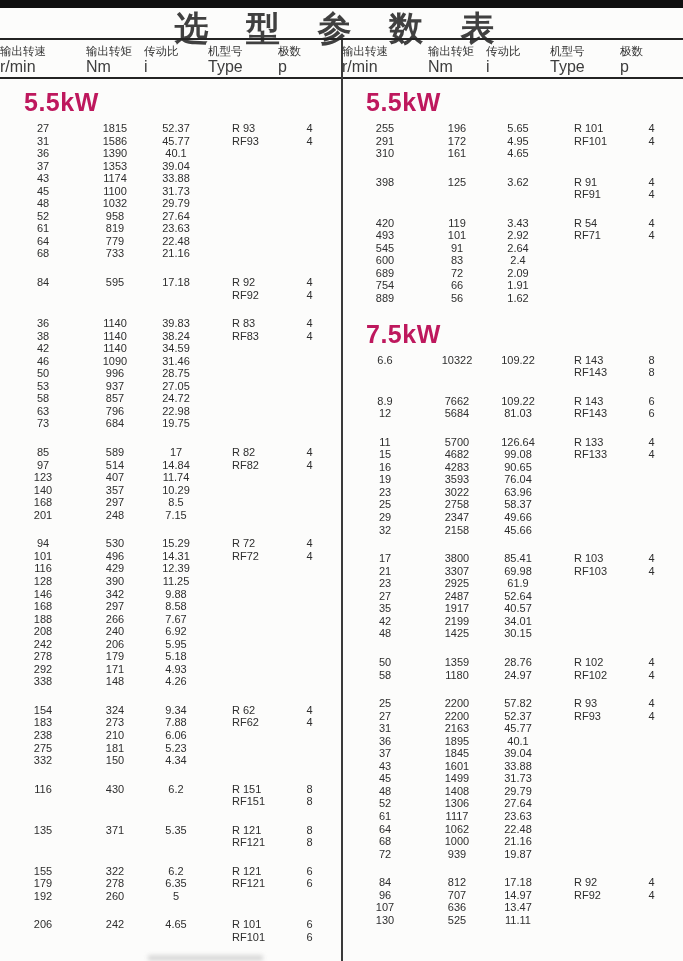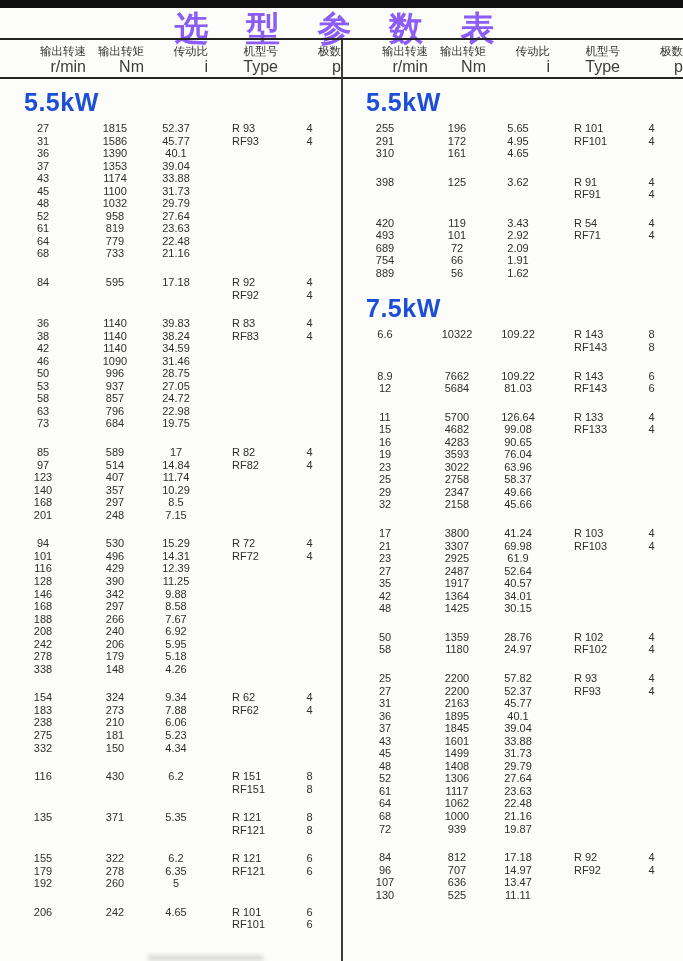--- a/index.html
+++ b/index.html
@@ -4,43 +4,43 @@
 <style>
   html,body{margin:0;padding:0;background:#e8e8e8;}
   .page{
     position:relative;width:683px;height:961px;background:#fcfcfb;
     font-family:"Liberation Sans", sans-serif;color:#2b2b2b;overflow:hidden;
     margin:0 auto;
   }
   .topbar{position:absolute;top:0;left:0;width:683px;height:8px;background:#101010;}
   .doc-title{
     position:absolute;top:6px;left:0;width:683px;text-align:center;
-    font-size:34px;font-weight:bold;color:#8b5cf6;letter-spacing:14px;
+    font-size:34px;font-weight:bold;color:#404040;letter-spacing:14px;
     white-space:nowrap;
   }
   .rule-title{position:absolute;top:38px;left:0;width:683px;height:2px;background:#232323;}
   .rule-header{position:absolute;top:77px;left:0;width:683px;height:2px;background:#232323;}
   .vdivider{position:absolute;left:341px;top:40px;width:2px;height:921px;background:#3a3a3a;}
 
   .grid5{display:grid;grid-template-columns:86px 58px 64px 70px 63px;}
   .cell{text-align:center;white-space:nowrap;}
   .cell.type{text-align:left;padding-left:24px;}
 
   .header-half{position:absolute;top:43px;width:341px;}
   .header-half.left{left:0;}
   .header-half.right{left:342px;}
-  .hcell{text-align:right;font-size:11.5px;color:#333;line-height:16px;white-space:nowrap;}
+  .hcell{text-align:left;font-size:11.5px;color:#333;line-height:16px;white-space:nowrap;}
   .hcell.unit{font-size:16px;line-height:15px;color:#3d3d3d;}
 
   .col{position:absolute;top:84px;width:341px;}
   .col.left{left:0;}
   .col.right{left:342px;}
 
   .kw-heading{
-    font-size:25px;font-weight:bold;color:#1d4ed8;
+    font-size:25px;font-weight:bold;color:#be185d;
     padding-left:24px;margin:5px 0 6px 0;line-height:27px;
     letter-spacing:0.5px;
   }
   .section + .section .kw-heading{margin-top:16px;}
   .group{margin-bottom:16px;}
   .row{height:12.55px;font-size:11px;line-height:12.55px;color:#2e2e2e;}
 
   .scan-artifact{
     position:absolute;left:148px;top:955px;width:115px;height:6px;
     background:#bdbdbd;filter:blur(2px);opacity:.55;
@@ -354,20 +354,27 @@
             <div class="cell"></div>
           </div>
           <div class="row grid5">
             <div class="cell">278</div>
             <div class="cell">179</div>
             <div class="cell">5.18</div>
             <div class="cell type"></div>
             <div class="cell"></div>
           </div>
           <div class="row grid5">
+            <div class="cell">292</div>
+            <div class="cell">171</div>
+            <div class="cell">4.93</div>
+            <div class="cell type"></div>
+            <div class="cell"></div>
+          </div>
+          <div class="row grid5">
             <div class="cell">338</div>
             <div class="cell">148</div>
             <div class="cell">4.26</div>
             <div class="cell type"></div>
             <div class="cell"></div>
           </div>
         </div>
         <div class="group">
           <div class="row grid5">
             <div class="cell">154</div>
@@ -529,20 +536,34 @@
             <div class="cell">4</div>
           </div>
           <div class="row grid5">
             <div class="cell">493</div>
             <div class="cell">101</div>
             <div class="cell">2.92</div>
             <div class="cell type">RF71</div>
             <div class="cell">4</div>
           </div>
           <div class="row grid5">
+            <div class="cell">545</div>
+            <div class="cell">91</div>
+            <div class="cell">2.64</div>
+            <div class="cell type"></div>
+            <div class="cell"></div>
+          </div>
+          <div class="row grid5">
+            <div class="cell">600</div>
+            <div class="cell">83</div>
+            <div class="cell">2.4</div>
+            <div class="cell type"></div>
+            <div class="cell"></div>
+          </div>
+          <div class="row grid5">
             <div class="cell">689</div>
             <div class="cell">72</div>
             <div class="cell">2.09</div>
             <div class="cell type"></div>
             <div class="cell"></div>
           </div>
           <div class="row grid5">
             <div class="cell">754</div>
             <div class="cell">66</div>
             <div class="cell">1.91</div>
@@ -647,21 +668,21 @@
             <div class="cell">2158</div>
             <div class="cell">45.66</div>
             <div class="cell type"></div>
             <div class="cell"></div>
           </div>
         </div>
         <div class="group">
           <div class="row grid5">
             <div class="cell">17</div>
             <div class="cell">3800</div>
-            <div class="cell">41.24</div>
+            <div class="cell">85.41</div>
             <div class="cell type">R 103</div>
             <div class="cell">4</div>
           </div>
           <div class="row grid5">
             <div class="cell">21</div>
             <div class="cell">3307</div>
             <div class="cell">69.98</div>
             <div class="cell type">RF103</div>
             <div class="cell">4</div>
           </div>
@@ -681,21 +702,21 @@
           </div>
           <div class="row grid5">
             <div class="cell">35</div>
             <div class="cell">1917</div>
             <div class="cell">40.57</div>
             <div class="cell type"></div>
             <div class="cell"></div>
           </div>
           <div class="row grid5">
             <div class="cell">42</div>
-            <div class="cell">1364</div>
+            <div class="cell">2199</div>
             <div class="cell">34.01</div>
             <div class="cell type"></div>
             <div class="cell"></div>
           </div>
           <div class="row grid5">
             <div class="cell">48</div>
             <div class="cell">1425</div>
             <div class="cell">30.15</div>
             <div class="cell type"></div>
             <div class="cell"></div>

